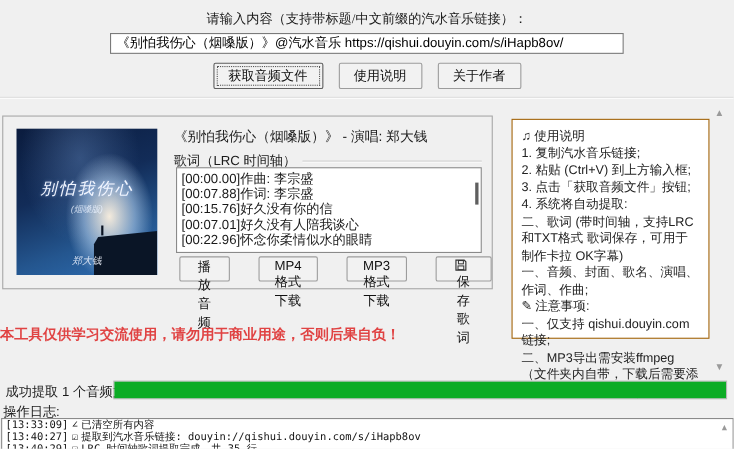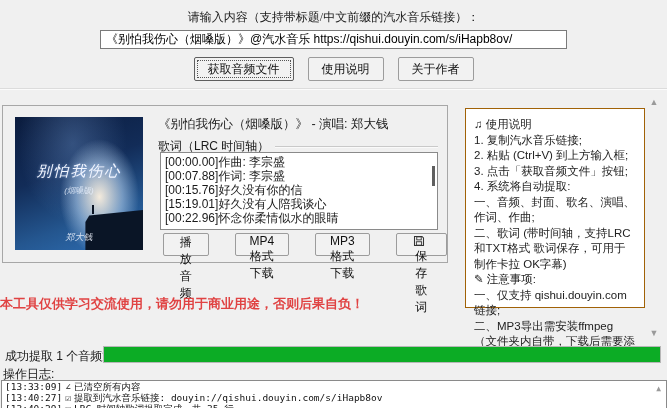--- a/index.html
+++ b/index.html
@@ -110,21 +110,21 @@
     </div>
     <div class="song-title">《别怕我伤心（烟嗓版）》 - 演唱: 郑大钱</div>
     <div class="lyrics-group">
       <span>歌词（LRC 时间轴）</span>
       <span class="etch"></span>
     </div>
     <div class="lyrics-box">
       <div class="lyric">[00:00.00]作曲: 李宗盛</div>
       <div class="lyric">[00:07.88]作词: 李宗盛</div>
       <div class="lyric">[00:15.76]好久没有你的信</div>
-      <div class="lyric">[15:19.01]好久没有人陪我谈心</div>
+      <div class="lyric">[00:07.01]好久没有人陪我谈心</div>
       <div class="lyric">[00:22.96]怀念你柔情似水的眼睛</div>
       <div class="lyrics-thumb"></div>
     </div>
     <div class="song-btns">
       <button class="btn">播放音频</button>
       <button class="btn">MP4格式下载</button>
       <button class="btn">MP3格式下载</button>
       <button class="btn">
         <svg class="save-icon" viewBox="0 0 16 16">
           <path d="M2 2h10l2 2v10H2z" fill="none" stroke="#333" stroke-width="1.4"></path>
@@ -136,22 +136,22 @@
   </div>
 
   <div class="right-panel">
     <div class="inst-title">
       <span class="inst-icon">♫</span><span>使用说明</span>
     </div>
     <div class="inst-line">1. 复制汽水音乐链接;</div>
     <div class="inst-line">2. 粘贴 (Ctrl+V) 到上方输入框;</div>
     <div class="inst-line">3. 点击「获取音频文件」按钮;</div>
     <div class="inst-line">4. 系统将自动提取:</div>
+    <div class="inst-line">二、歌词 (带时间轴，支持LRC和TXT格式 歌词保存，可用于制作卡拉 OK字幕)</div>
     <div class="inst-line">一、音频、封面、歌名、演唱、作词、作曲;</div>
-    <div class="inst-line">二、歌词 (带时间轴，支持LRC和TXT格式 歌词保存，可用于制作卡拉 OK字幕)</div>
     <div class="inst-title">
       <span class="inst-icon">✎</span><span>注意事项:</span>
     </div>
     <div class="inst-line">一、仅支持 qishui.douyin.com 链接;</div>
     <div class="inst-line">二、MP3导出需安装ffmpeg</div>
     <div class="inst-line">（文件夹内自带，下载后需要添加到系统环境变量。）</div>
   </div>
 
   <div class="scroll-col">
     <div class="arrowglyph arrow-up">▲</div>

